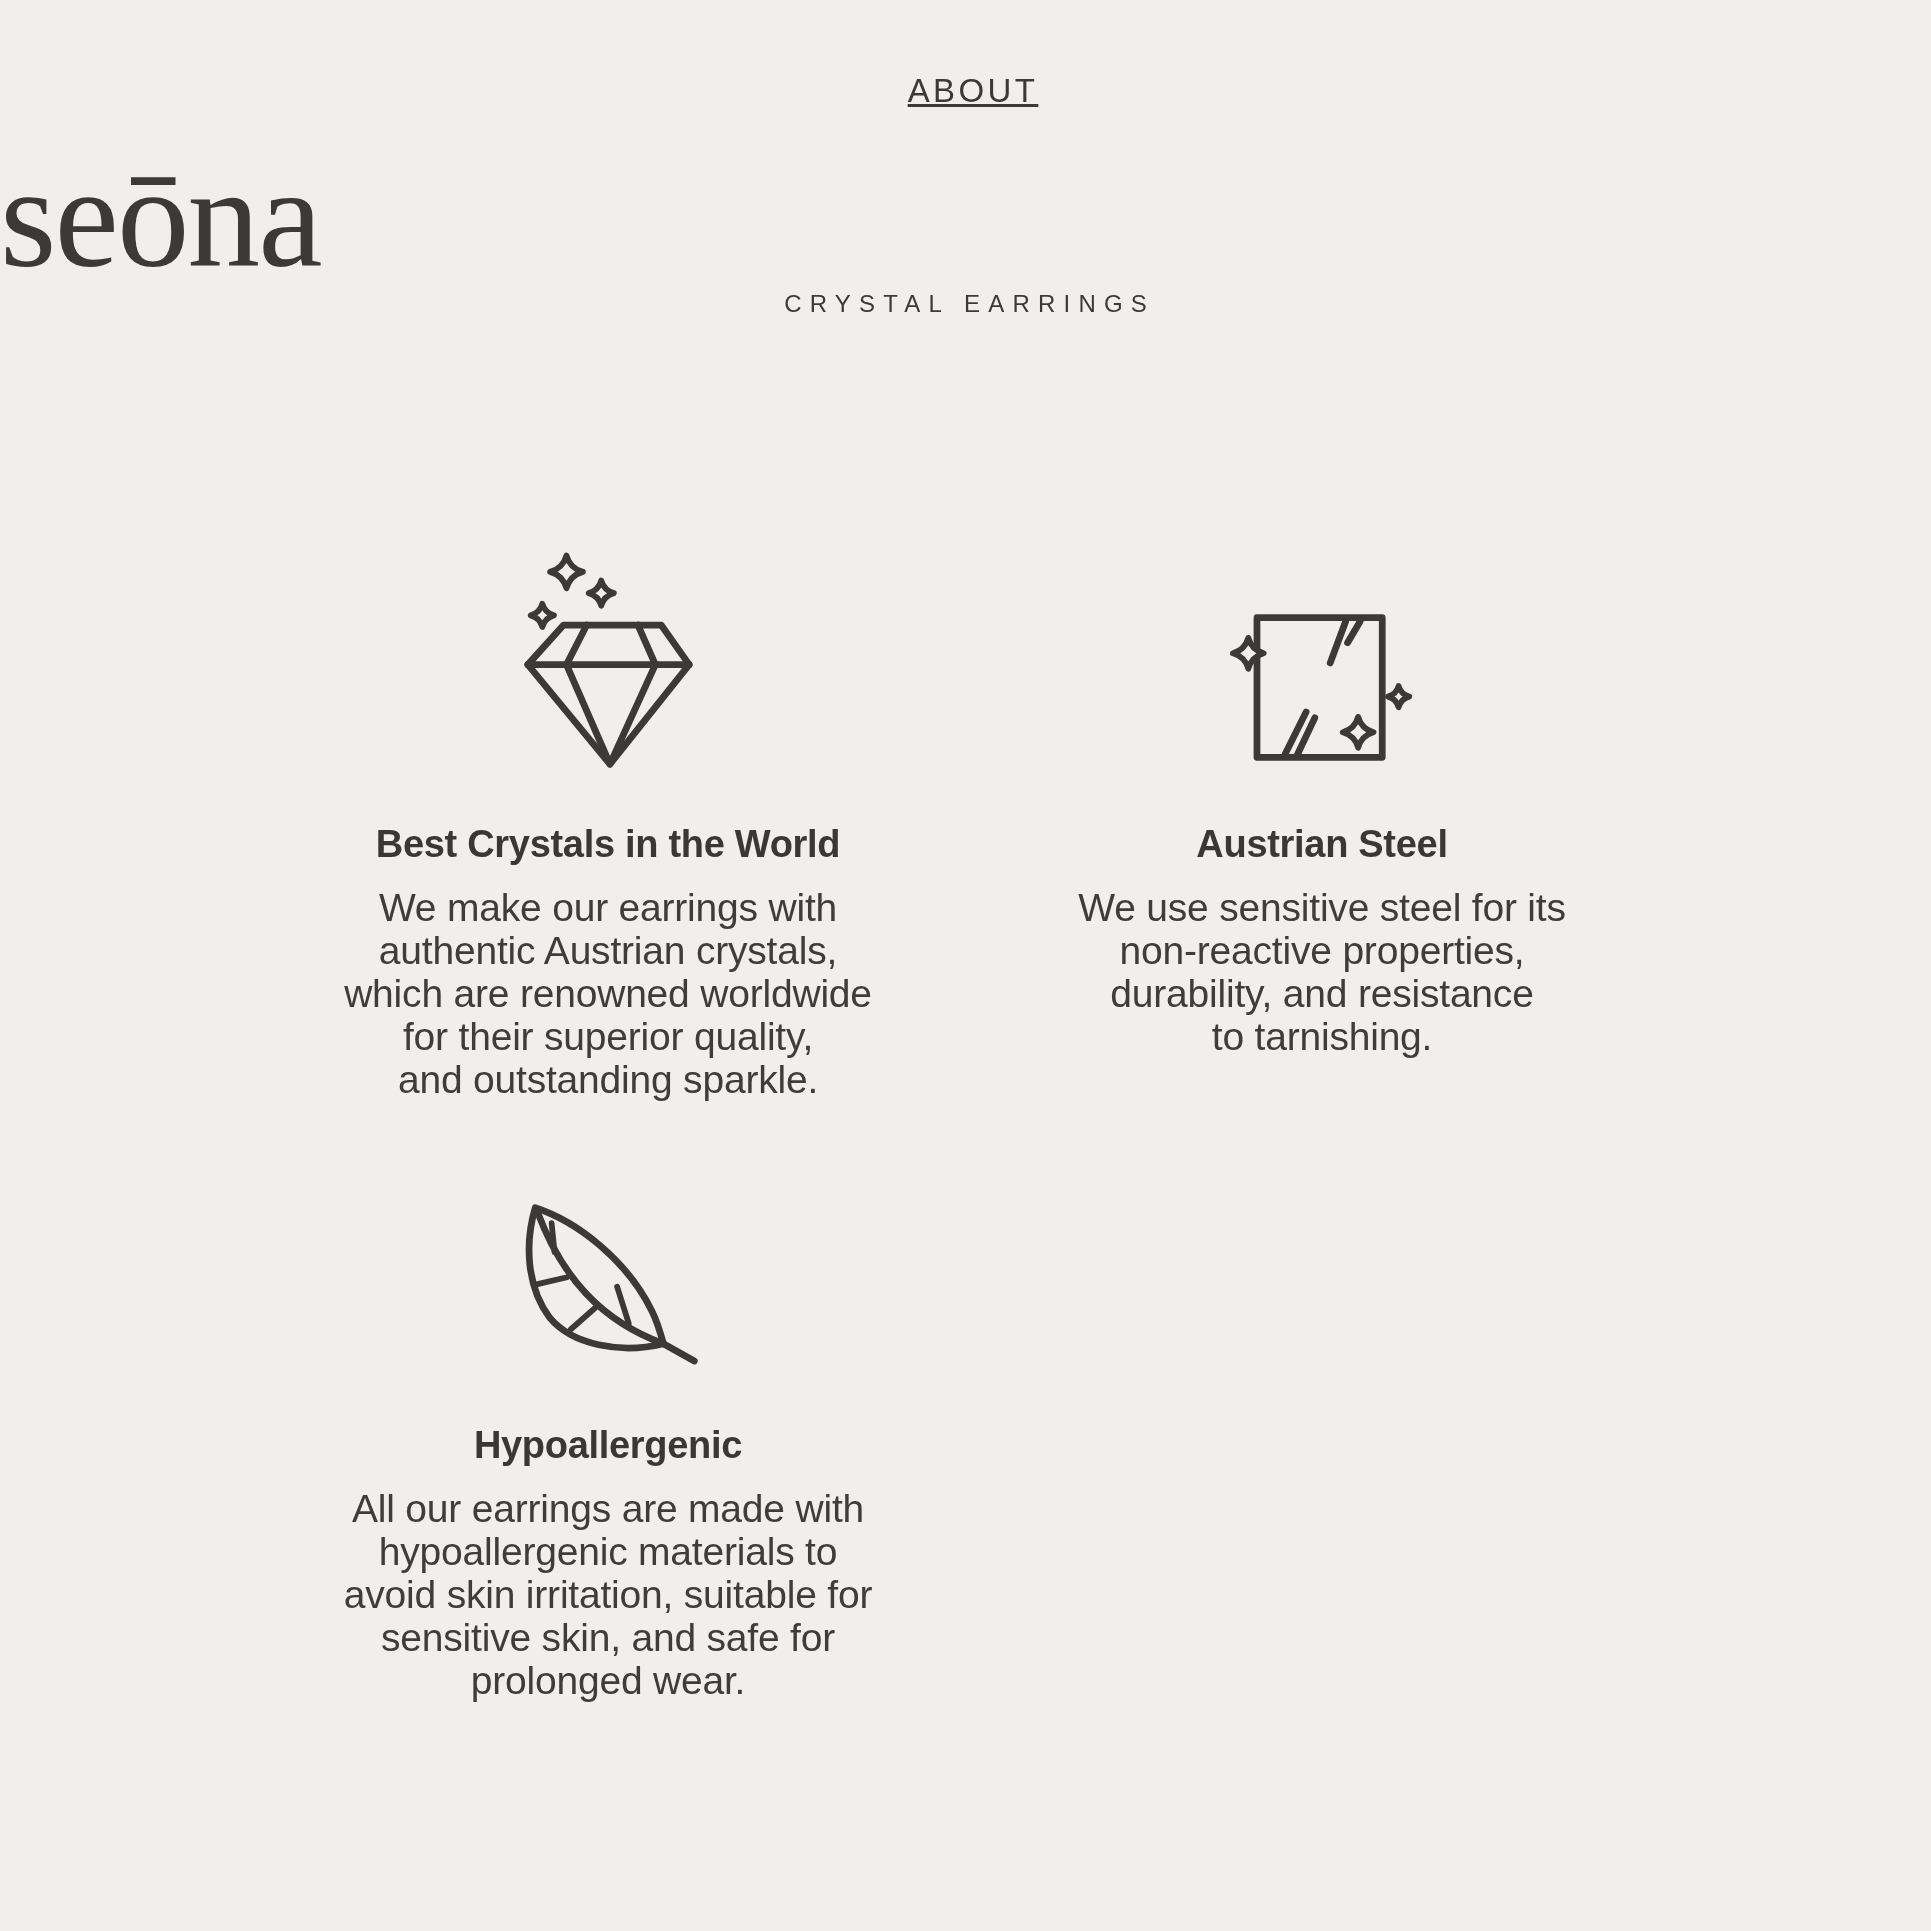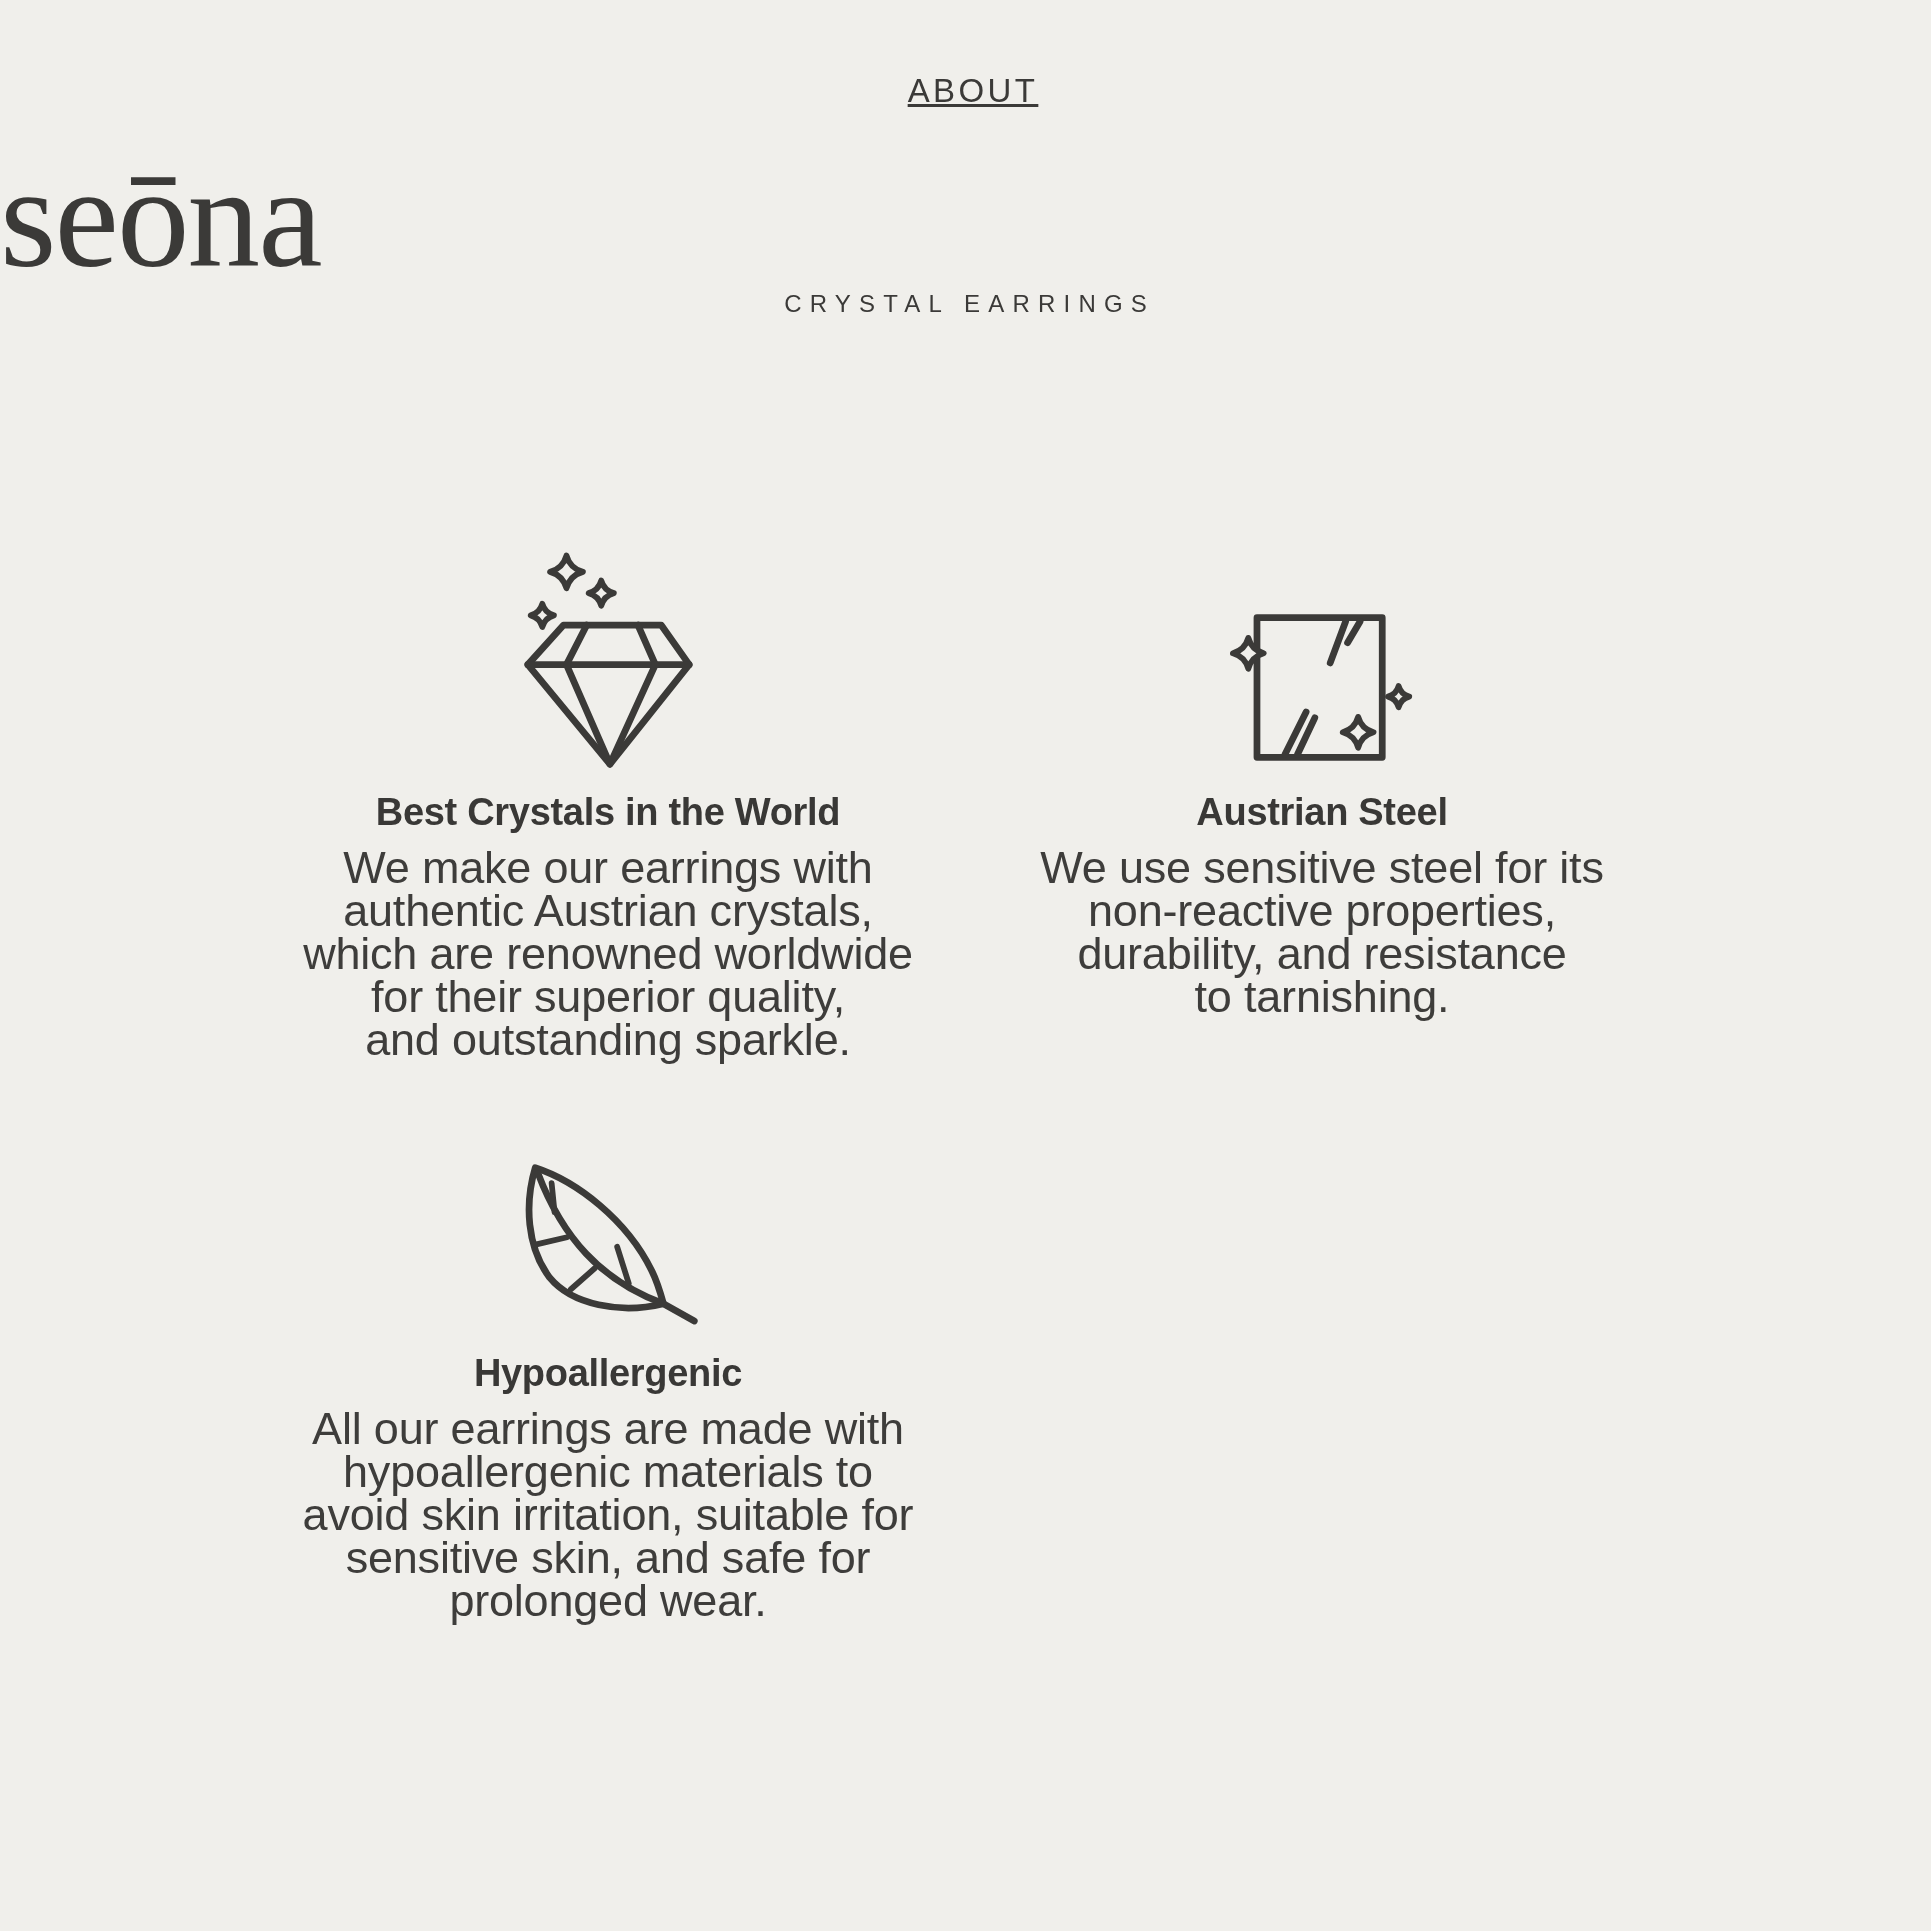--- a/index.html
+++ b/index.html
@@ -45,29 +45,29 @@
     display:grid;
     grid-template-columns:714px 714px;
     row-gap:46px;
   }
   .feature{text-align:center;}
   .icon-wrap{
     height:222px;
     display:flex;align-items:flex-end;justify-content:center;
   }
   .feature h3{
-    margin:24px 0 0 0;
+    margin:56px 0 0 0;
     font-size:38px;line-height:41px;
     font-weight:bold;
     letter-spacing:-0.3px;
     color:#393836;
   }
   .feature p{
-    margin:13px 0 0 0;
-    font-size:45px;line-height:43px;
+    margin:21px 0 0 0;
+    font-size:39px;line-height:43px;
     letter-spacing:-0.2px;
     white-space:pre-line;
     color:#3e3d3b;
   }
 
   .icon{display:block;}
   .ic{fill:none;stroke:#3b3a38;stroke-width:7;stroke-linecap:round;stroke-linejoin:round;}
   .ic-thin{fill:none;stroke:#3b3a38;stroke-width:6;stroke-linecap:round;stroke-linejoin:round;}
   .spark{fill:#f0efeb;stroke:#3b3a38;stroke-width:6;stroke-linejoin:round;}
 </style>

